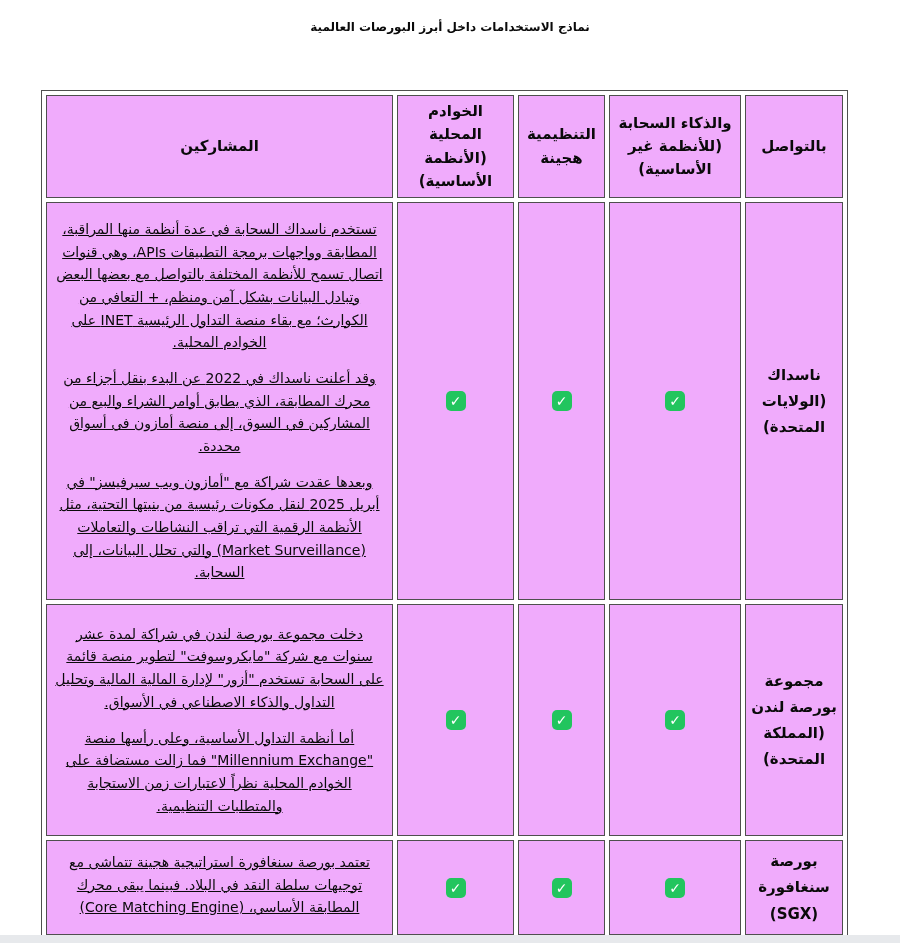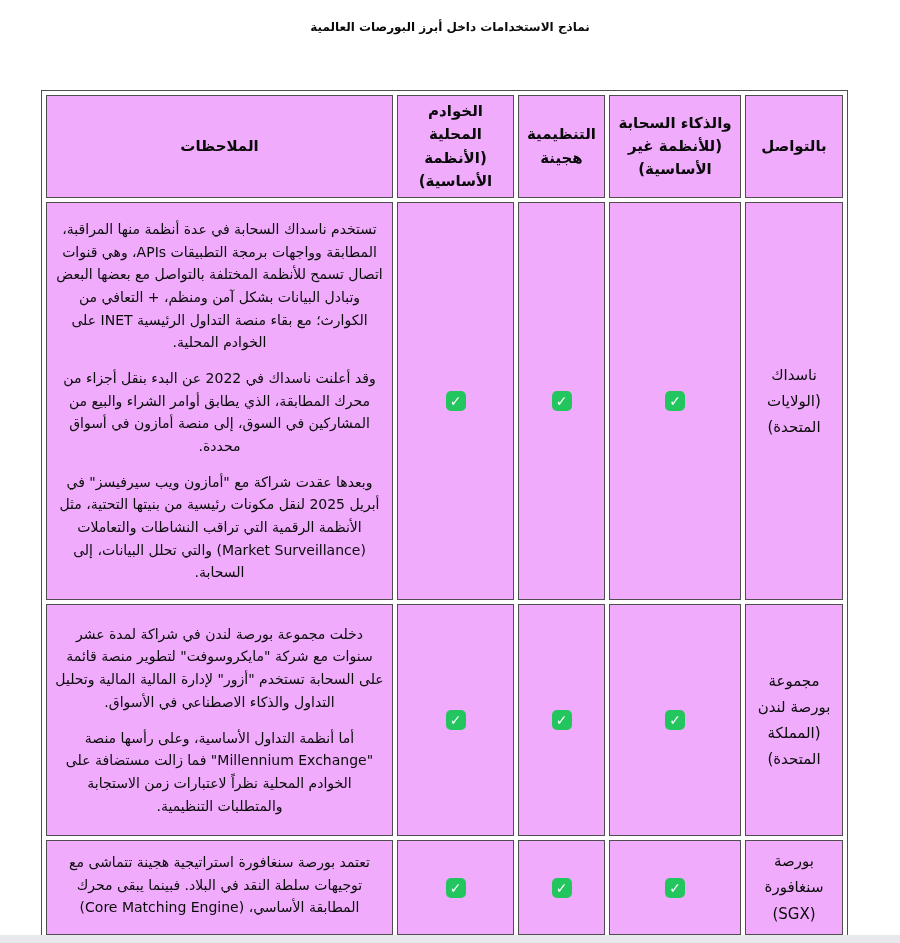--- a/index.html
+++ b/index.html
@@ -49,30 +49,30 @@
   col.c-hybrid   { width: 87px; }
   col.c-local    { width: 117px; }
   
 
   #rows tr:nth-child(1) { height: 398px; }
   #rows tr:nth-child(2) { height: 232px; }
   #rows tr:nth-child(3) { height: 94px; }
 
   td.exchange-cell {
     font-size: 15px;
-    font-weight: normal;
+    font-weight: bold;
     line-height: 1.75;
     padding: 4px 4px;
   }
   td.notes-cell {
     padding: 10px 7px;
     font-size: 14px;
     line-height: 1.62;
   }
-  td.notes-cell p { margin: 0 0 13px 0; }
+  td.notes-cell p { margin: 0 0 13px 0; text-decoration: underline; }
   td.notes-cell p:last-child { margin-bottom: 0; }
   #rows tr:nth-child(3) td.notes-cell {
     vertical-align: bottom;
     padding-bottom: 15px;
   }
   .checkbox {
     display: inline-flex;
     align-items: center;
     justify-content: center;
     width: 20px; height: 20px;
@@ -103,21 +103,21 @@
     <col class="c-hybrid">
     <col class="c-local">
     <col class="c-notes">
   </colgroup>
   <thead>
     <tr>
       <th>بالتواصل</th>
       <th>والذكاء السحابة (للأنظمة غير الأساسية)</th>
       <th>التنظيمية هجينة</th>
       <th>الخوادم المحلية (الأنظمة الأساسية)</th>
-      <th>الملاحظات</th>
+      <th>المشاركين</th>
     </tr>
   </thead>
   <tbody id="rows">
       <tr>
     <td class="exchange-cell">ناسداك (الولايات المتحدة)</td>
     <td class="check-cell">
       <span class="checkbox">✓</span>
     </td>
     <td class="check-cell">
       <span class="checkbox">✓</span>

